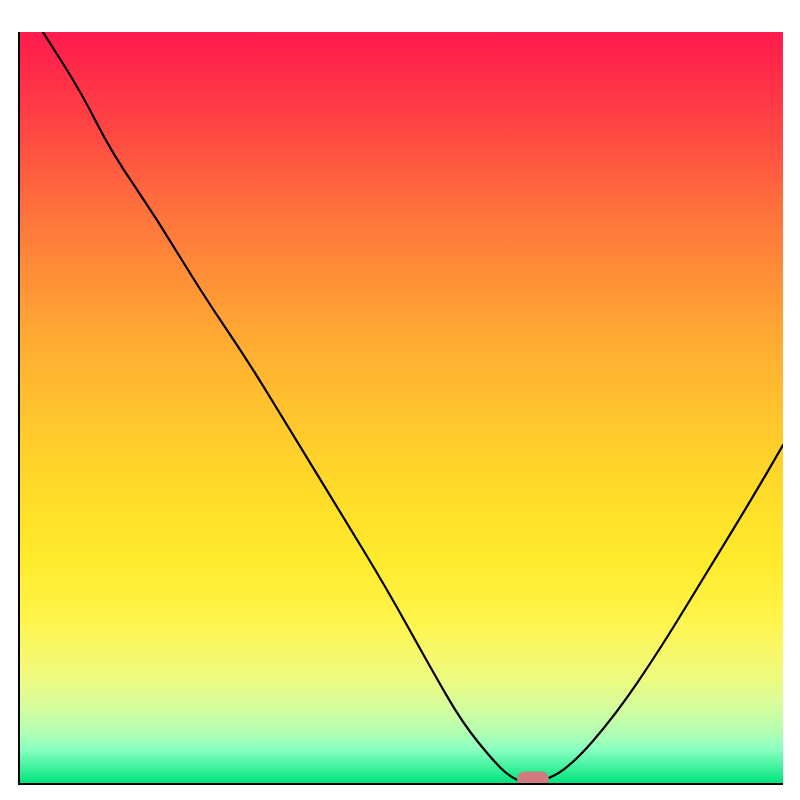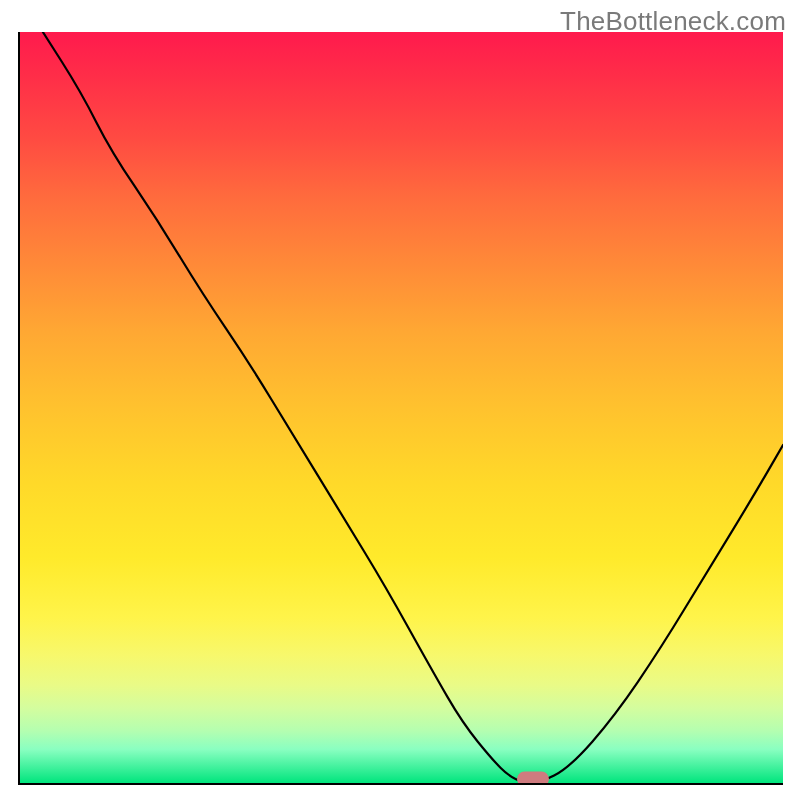--- a/index.html
+++ b/index.html
@@ -72,21 +72,20 @@
     height: 15px;
     border-radius: 8px;
     background: #cf7b7f;
     transform: translate(-50%, -50%);
   }
 </style>
 </head>
 <body>
 
 <div class="container">
-  <div class="watermark">TheBottleneck.com</div>
 
   <div class="plot">
     <div class="gradient-bg"></div>
 
     <svg class="curve" viewBox="0 0 765 753" preserveAspectRatio="none">
       <path id="curve-path" d="M 22.9 0.0 Q 22.9 0.0 42.1 30.1 Q 61.2 60.2 76.5 90.4 Q 91.8 120.5 114.8 154.4 Q 137.7 188.3 160.6 225.9 Q 183.6 263.6 206.6 297.4 Q 229.5 331.3 252.4 369.0 Q 275.4 406.6 298.4 444.3 Q 321.3 481.9 344.3 519.6 Q 367.2 557.2 390.1 598.6 Q 413.1 640.0 428.4 666.4 Q 443.7 692.8 459.0 711.6 Q 474.3 730.4 482.0 737.9 Q 489.6 745.5 497.3 749.2 Q 504.9 753.0 512.6 753.0 Q 520.2 753.0 535.5 745.5 Q 550.8 737.9 573.8 711.6 Q 596.7 685.2 619.7 651.3 Q 642.6 617.5 665.5 579.8 Q 688.5 542.2 711.5 504.5 Q 734.4 466.9 749.7 440.5 T 765.0 414.1"></path>
     </svg>
 
     <div id="marker" class="marker" style="left: 512.55px; top: 747px; background: rgb(207, 123, 127);"></div>
   </div>

